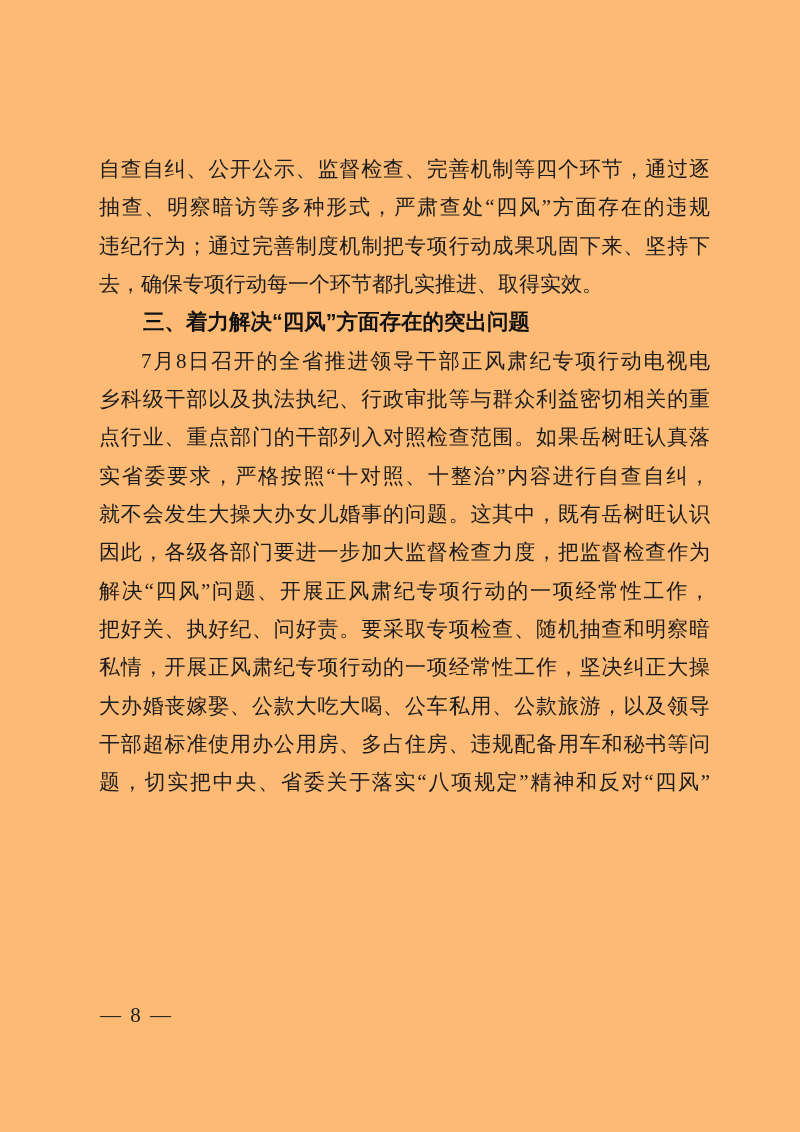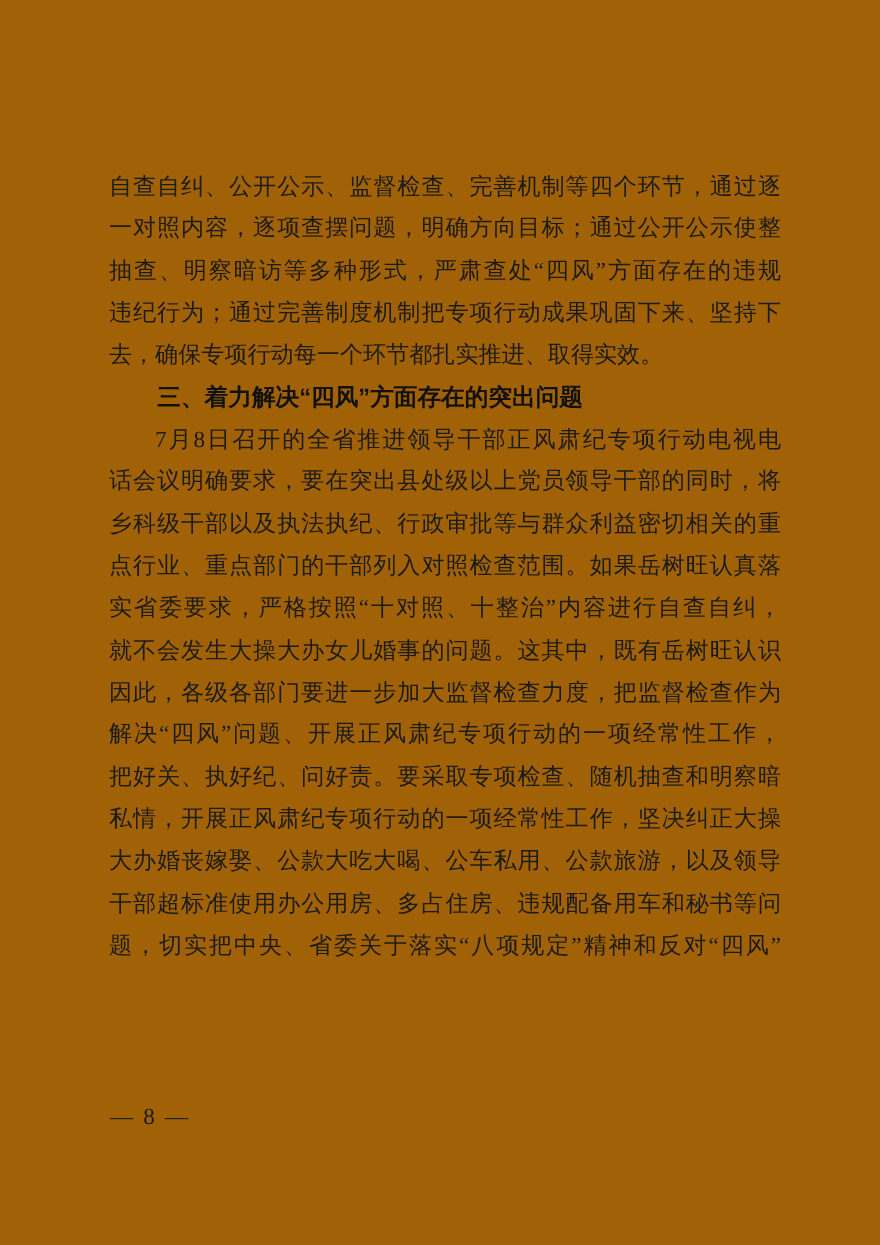--- a/index.html
+++ b/index.html
@@ -4,21 +4,21 @@
 <style>
   html, body {
     margin: 0;
     padding: 0;
     background: #ffffff;
   }
   .page {
     position: relative;
     width: 800px;
     height: 1132px;
-    background: #a16207;
+    background: #fdba74;
     overflow: hidden;
     color: #1b1b1b;
     font-family: "Liberation Serif", "DejaVu Serif", serif;
   }
   .body-block {
     position: absolute;
     left: 99px;
     top: 150px;
     width: 611px;
   }
@@ -57,29 +57,27 @@
     color: #1b1b1b;
   }
 </style>
 </head>
 <body>
 
 <div class="page">
   <div class="body-block">
 
     <div class="line">自查自纠、公开公示、监督检查、完善机制等四个环节，通过逐</div>
-    <div class="line">一对照内容，逐项查摆问题，明确方向目标；通过公开公示使整</div>
     <div class="line">抽查、明察暗访等多种形式，严肃查处“四风”方面存在的违规</div>
     <div class="line">违纪行为；通过完善制度机制把专项行动成果巩固下来、坚持下</div>
     <div class="line end">去，确保专项行动每一个环节都扎实推进、取得实效。</div>
 
     <div class="line heading">三、着力解决“四风”方面存在的突出问题</div>
 
     <div class="line indent">7月8日召开的全省推进领导干部正风肃纪专项行动电视电</div>
-    <div class="line">话会议明确要求，要在突出县处级以上党员领导干部的同时，将</div>
     <div class="line">乡科级干部以及执法执纪、行政审批等与群众利益密切相关的重</div>
     <div class="line">点行业、重点部门的干部列入对照检查范围。如果岳树旺认真落</div>
     <div class="line">实省委要求，严格按照“十对照、十整治”内容进行自查自纠，</div>
     <div class="line">就不会发生大操大办女儿婚事的问题。这其中，既有岳树旺认识</div>
     <div class="line">因此，各级各部门要进一步加大监督检查力度，把监督检查作为</div>
     <div class="line">解决“四风”问题、开展正风肃纪专项行动的一项经常性工作，</div>
     <div class="line">把好关、执好纪、问好责。要采取专项检查、随机抽查和明察暗</div>
     <div class="line">私情，开展正风肃纪专项行动的一项经常性工作，坚决纠正大操</div>
     <div class="line">大办婚丧嫁娶、公款大吃大喝、公车私用、公款旅游，以及领导</div>
     <div class="line">干部超标准使用办公用房、多占住房、违规配备用车和秘书等问</div>

